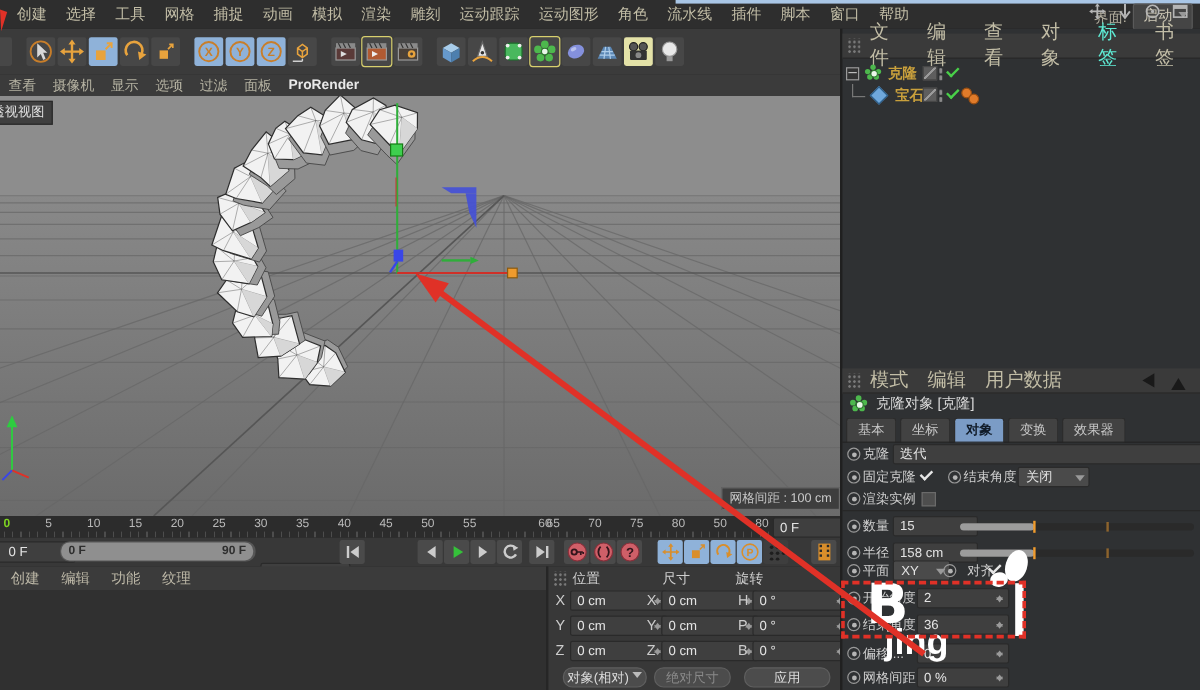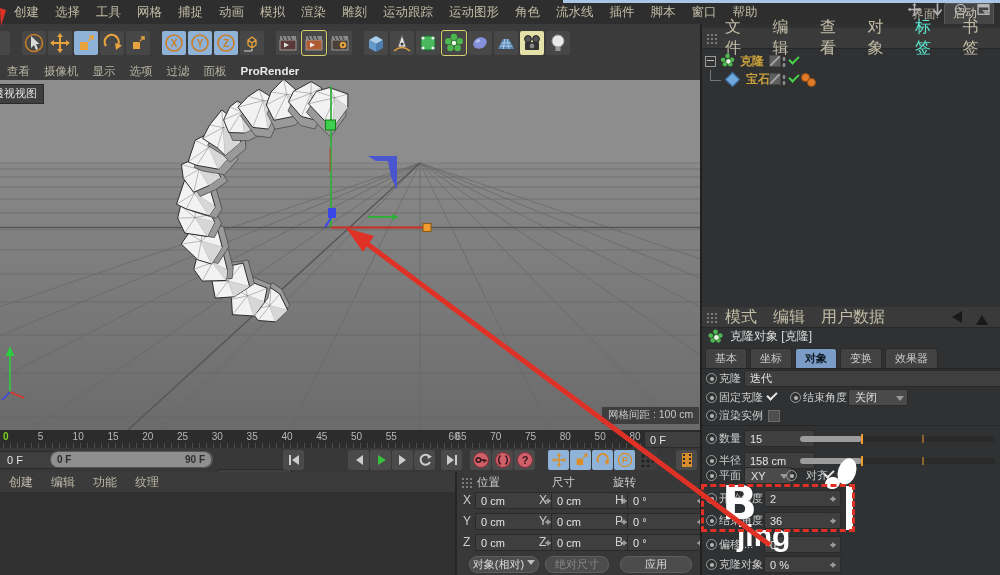--- a/index.html
+++ b/index.html
@@ -908,21 +908,21 @@
     <div class="arow" style="top:512px">
       <div class="adot"></div>
       <span class="albl">偏移 ...</span>
       <div class="afield field" style="left:62px;width:58px">
           <span>0</span>
           <span class="spin"></span>
         </div>
     </div>
     <div class="arow" style="top:532px">
       <div class="adot"></div>
-      <span class="albl">克隆对象</span>
+      <span class="albl">网格间距</span>
       <div class="afield field" style="left:62px;width:58px">
           <span>0 %</span>
           <span class="spin"></span>
         </div>
     </div>
   </div>
 
   <div id="wmB" class="r">B</div>
   <div id="wmj" class="r">jing</div>
   <div class="r wm" style="left:838px;top:458px;width:18px;height:27px;border-radius:50%;transform:rotate(18deg)"></div>

